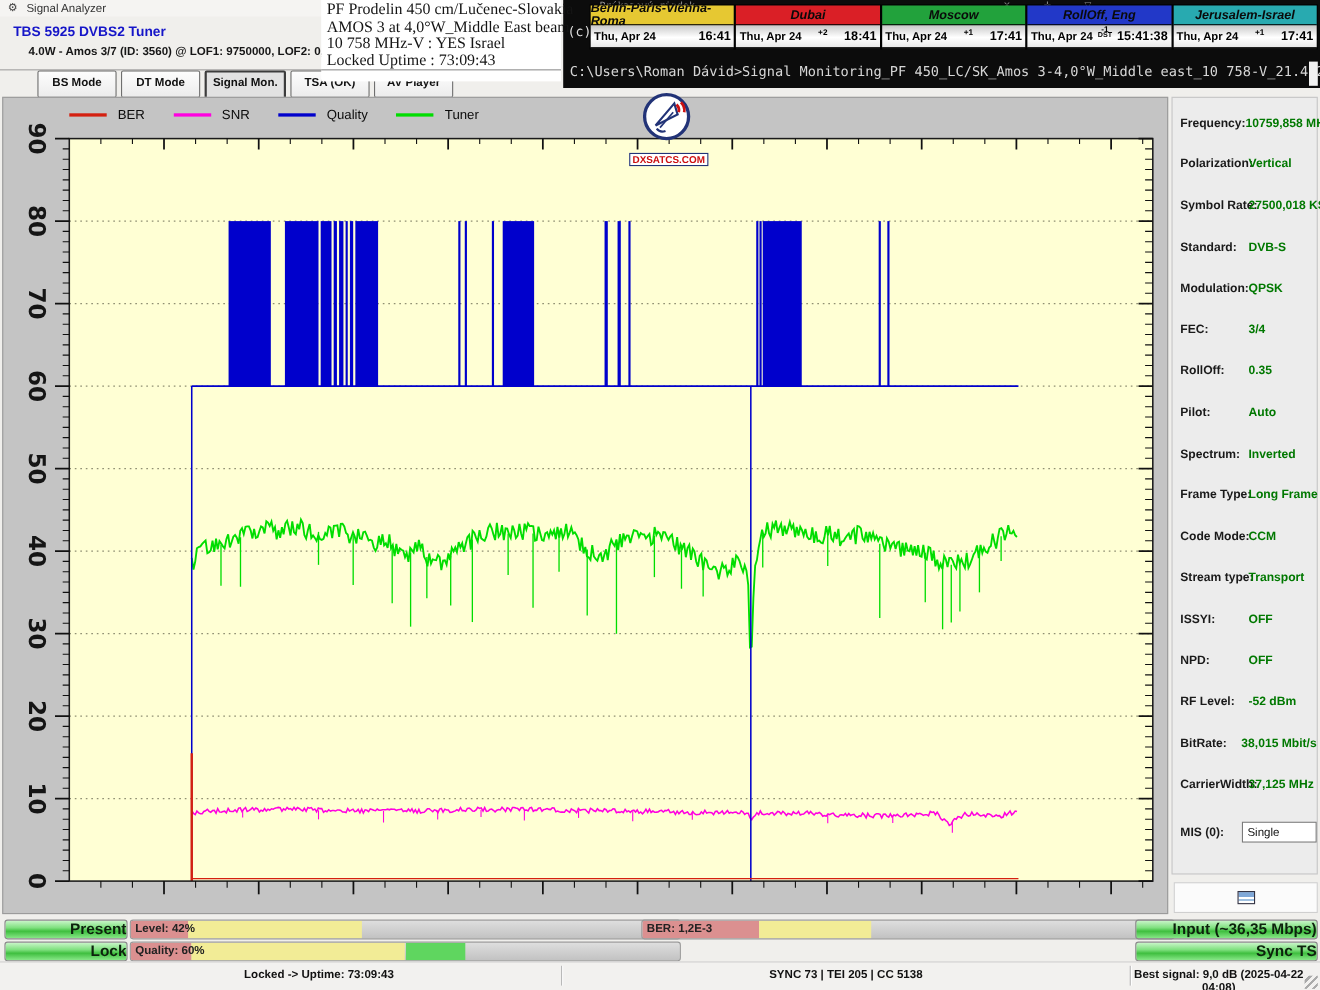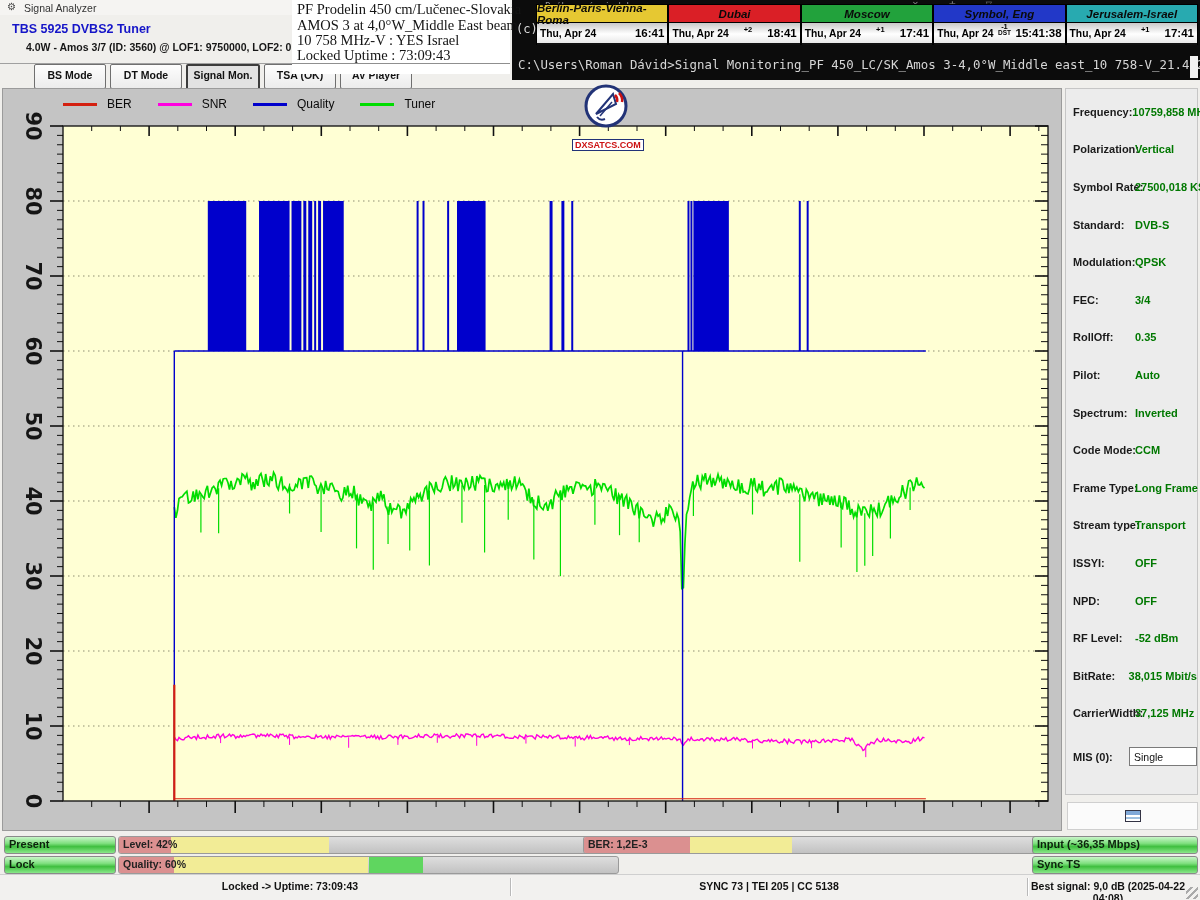--- a/index.html
+++ b/index.html
@@ -65,22 +65,22 @@
               font-size:10.5px;color:#111;display:flex;align-items:center;justify-content:space-between;
               padding:0 4px;gap:40px;}
   #mis-chevron{color:#666;font-size:9px;}
   #panel-btn{position:absolute;left:1067px;top:802px;width:129px;height:26px;background:#fbfbfb;
              border:1px solid #cfcfcf;display:flex;align-items:center;justify-content:center;}
   #panel-btn-icon{width:16px;height:12px;border:1px solid #334;box-sizing:border-box;
                   background:linear-gradient(#7fa8d8 0 4px,#fff 4px 6px,#9fc0e0 6px 8px,#fff 8px 10px,#7fa8d8 10px);}
   
   .gbox{position:absolute;height:16px;border:1px solid #8a8a8a;border-radius:3px;
         background:linear-gradient(#c9f5c9 0%,#7fe07f 40%,#3fbf3f 60%,#8ae88a 100%);}
-  .gbox span{font-size:11px;font-weight:bold;color:#0d220d;padding-left:4px;line-height:15px;display:block;
-             white-space:nowrap;overflow:hidden;}
+  .gbox span{font-size:14px;font-weight:bold;color:#0d220d;padding-left:4px;line-height:15px;display:block;
+             white-space:nowrap;overflow:hidden;text-align:right;}
   .meter{position:absolute;height:16px;border:1px solid #9a9a9a;border-radius:3px;overflow:hidden;
          background:linear-gradient(#dedede,#c2c2c2);padding-left:40px;}
   .meter .seg{position:absolute;top:0;height:100%;}
   .meter .mlabel{position:absolute;left:4px;top:0;font-size:10.5px;font-weight:bold;color:#222;
                  line-height:15px;white-space:nowrap;z-index:2;}
   
   #statusbar{position:absolute;left:0;top:874px;width:1200px;height:26px;background:#f2f1ef;
              border-top:1px solid #cfcfcf;}
   .sb-cell{position:absolute;top:5px;font-size:10.5px;font-weight:bold;color:#111;text-align:center;}
   .sb-sep{position:absolute;top:3px;width:1px;height:18px;background:#b9b9b9;box-shadow:1px 0 0 #fff;}
@@ -170,21 +170,21 @@
           <span class="clock-date">Thu, Apr 24</span>
           <span class="clock-mid">
             <span class="clock-off">+1</span>
             <span class="clock-sub"></span>
           </span>
           <span class="clock-time">17:41</span>
         </div>
       </div>
       <div class="clock">
         <div class="clock-head" style="background: rgb(34, 56, 200);">
-          <span>Symbol, Eng</span>
+          <span>RollOff, Eng</span>
         </div>
         <div class="clock-body">
           <span class="clock-date">Thu, Apr 24</span>
           <span class="clock-mid">
             <span class="clock-off">-1</span>
             <span class="clock-sub">DST</span>
           </span>
           <span class="clock-time">15:41:38</span>
         </div>
       </div>
@@ -571,26 +571,26 @@
         </div>
         <div class="prow">
           <span class="plabel">Pilot:</span>
           <span class="pvalue">Auto</span>
         </div>
         <div class="prow">
           <span class="plabel">Spectrum:</span>
           <span class="pvalue">Inverted</span>
         </div>
         <div class="prow">
+          <span class="plabel">Frame Type:</span>
+          <span class="pvalue">Long Frame</span>
+        </div>
+        <div class="prow">
           <span class="plabel">Code Mode:</span>
           <span class="pvalue">CCM</span>
-        </div>
-        <div class="prow">
-          <span class="plabel">Frame Type:</span>
-          <span class="pvalue">Long Frame</span>
         </div>
         <div class="prow">
           <span class="plabel">Stream type:</span>
           <span class="pvalue">Transport</span>
         </div>
         <div class="prow">
           <span class="plabel">ISSYI:</span>
           <span class="pvalue">OFF</span>
         </div>
         <div class="prow">

